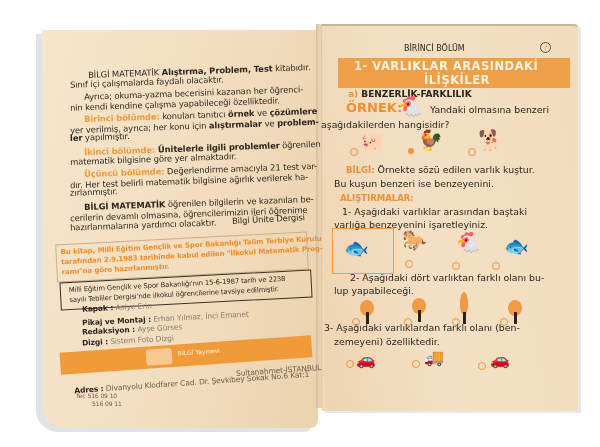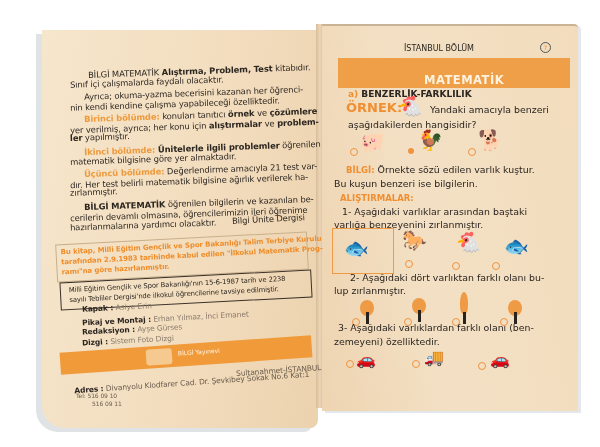--- a/index.html
+++ b/index.html
@@ -82,57 +82,58 @@
 <div class="band">
   <div class="band-logo"></div>
   <div class="band-text">BİLGİ Yayınevi</div>
 </div>
 
 <div class="lt" style="left:74px;top:378px;transform:rotate(-4deg);font-size:7.5px"><span class="b">Adres :</span> <span style="color:#6a5c4c">Divanyolu Klodfarer Cad. Dr. Şevkibey Sokak No.6 Kat:1</span></div>
 <div class="lt" style="left:236px;top:366px;transform:rotate(-4deg);font-size:7.5px;color:#6a5c4c">Sultanahmet-İSTANBUL</div>
 <div class="lt" style="left:76px;top:392px;font-size:6px;color:#6a5c4c">Tel: 516 09 10</div>
 <div class="lt" style="left:92px;top:400px;font-size:6px;color:#6a5c4c">516 09 11</div>
 
-<div class="r" style="left:404px;top:44px;font-size:8px">İSTANBUL BÖLÜM</div>
+<div class="r" style="left:404px;top:44px;font-size:8px">BİRİNCİ BÖLÜM</div>
 <div class="r" style="left:540px;top:42px;width:9px;height:9px;border:1px solid #555;border-radius:50%;font-size:6px;text-align:center;line-height:9px;color:#ef9440">7</div>
 
 <div class="title-band">
-  <div class="r" style="left:86px;top:15px">MATEMATİK</div>
+  <div class="r" style="left:16px;top:1px">1- VARLIKLAR ARASINDAKİ</div>
+  <div class="r" style="left:86px;top:15px">İLİŞKİLER</div>
 </div>
 
 <div class="r" style="left:348px;top:89px;font-weight:bold;font-size:9px"><span class="orh">a)</span> <span>BENZERLİK-FARKLILIK</span></div>
 <div class="r orh" style="left:346px;top:100px;font-size:13px">ÖRNEK:</div>
 <div class="animal" style="left:398px;top:94px">🐔</div>
-<div class="r" style="left:430px;top:104px">Yandaki amacıyla benzeri</div>
-<div class="r" style="left:348px;top:119px">aşağıdakilerden hangisidir?</div>
+<div class="r" style="left:430px;top:104px">Yandaki olmasına benzeri</div>
+<div class="r" style="left:321px;top:119px">aşağıdakilerden hangisidir?</div>
 
 <span class="circle" style="position:absolute;left:350px;top:148px"></span>
 <div class="animal" style="left:360px;top:130px;color:#9b8b7a">🐖</div>
 <span class="dot" style="position:absolute;left:408px;top:148px"></span>
 <div class="animal" style="left:418px;top:128px">🐓</div>
 <span class="circle" style="position:absolute;left:468px;top:148px"></span>
 <div class="animal" style="left:478px;top:128px;color:#9b8b7a">🐕</div>
 
 <div class="r" style="left:346px;top:164px"><span class="orh" style="font-size:8.5px">BİLGİ:</span> <span>Örnekte sözü edilen varlık kuştur.</span></div>
-<div class="r" style="left:334px;top:178px">Bu kuşun benzeri ise bilgilerin.</div>
+<div class="r" style="left:334px;top:178px">Bu kuşun benzeri ise benzeyenini.</div>
 <div class="r orh" style="left:340px;top:193px;font-size:8.5px">ALIŞTIRMALAR:</div>
 <div class="r" style="left:342px;top:206px">1- Aşağıdaki varlıklar arasından baştaki</div>
-<div class="r" style="left:334px;top:219px">varlığa benzeyenini zırlanmıştır.</div>
+<div class="r" style="left:334px;top:219px">varlığa benzeyenini işaretleyiniz.</div>
 
 <div class="framebox"></div>
 <div class="animal" style="left:344px;top:236px;color:#6a5a4a">🐟</div>
 <div class="animal" style="left:402px;top:228px">🐎</div>
 <span class="circle" style="position:absolute;left:405px;top:260px"></span>
 <div class="animal" style="left:456px;top:230px">🐔</div>
 <span class="circle" style="position:absolute;left:452px;top:262px"></span>
 <div class="animal" style="left:504px;top:234px;color:#6a5a4a">🐟</div>
 <span class="circle" style="position:absolute;left:492px;top:262px"></span>
 
 <div class="r" style="left:350px;top:272px">2- Aşağıdaki dört varlıktan farklı olanı bu-</div>
-<div class="r" style="left:334px;top:285px">lup zırlanmıştır.</div>
+<div class="r" style="left:334px;top:285px">lup yapabileceği.</div>
 
 <div>
     <div class="tree" style="left:360px;top:300px"></div>
     <div class="trunk" style="left:366px;top:312px"></div>
   </div>
 <span class="circle" style="position:absolute;left:352px;top:318px"></span>
 <div>
     <div class="tree" style="left:412px;top:298px"></div>
     <div class="trunk" style="left:418px;top:310px"></div>
   </div>
@@ -141,21 +142,21 @@
     <div class="tree" style="left:460px;top:292px;width:8px;height:22px;border-radius:50% 50% 40% 40%"></div>
     <div class="trunk" style="left:463px;top:312px"></div>
   </div>
 <span class="circle" style="position:absolute;left:452px;top:318px"></span>
 <div>
     <div class="tree" style="left:508px;top:300px"></div>
     <div class="trunk" style="left:514px;top:312px"></div>
   </div>
 <span class="circle" style="position:absolute;left:500px;top:318px"></span>
 
-<div class="r" style="left:338px;top:322px">3- Aşağıdaki varlıklardan farklı olanı (ben-</div>
+<div class="r" style="left:324px;top:322px">3- Aşağıdaki varlıklardan farklı olanı (ben-</div>
 <div class="r" style="left:334px;top:336px">zemeyeni) özelliktedir.</div>
 
 <span class="circle" style="position:absolute;left:346px;top:360px"></span>
 <div class="car" style="left:356px;top:350px">🚗</div>
 <span class="circle" style="position:absolute;left:412px;top:360px"></span>
 <div class="car" style="left:424px;top:348px">🚚</div>
 <span class="circle" style="position:absolute;left:478px;top:362px"></span>
 <div class="car" style="left:490px;top:350px">🚗</div>
 
 </body></html>

